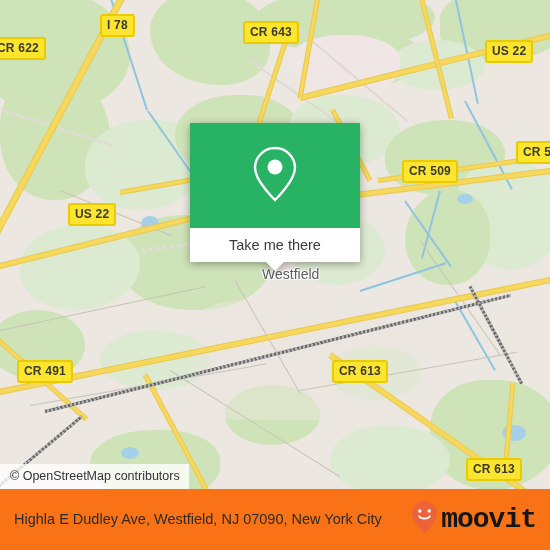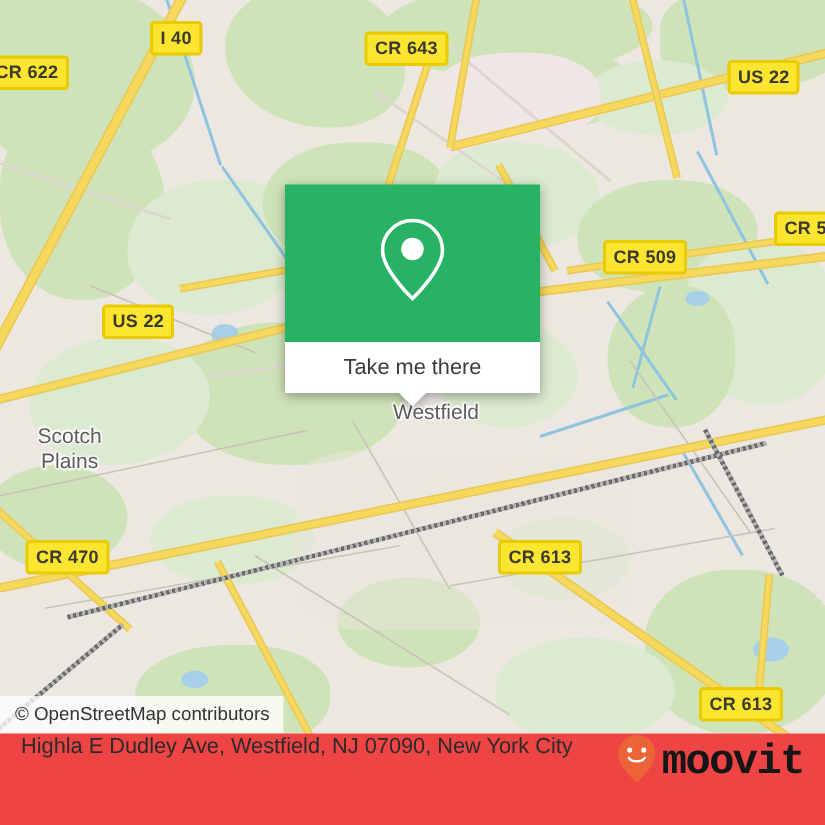--- a/index.html
+++ b/index.html
@@ -111,22 +111,22 @@
     background: rgba(255,255,255,.78);
     color: #333;
     font-size: 12.5px;
   }
 
   
   #footer {
     position: absolute;
     left: 0; top: 489px;
     width: 550px; height: 61px;
-    background: #ef4444;
-    display: flex; align-items: flex-start;
+    background: #f97316;
+    display: flex; align-items: center;
     padding: 0 14px 0 14px;
   }
   #footer-text {
     flex: 1;
     color: #2b2b2b;
     font-size: 14.5px;
     line-height: 19px;
     padding-right: 10px;
   }
   #brand { display: flex; align-items: center; gap: 3px; font-family: Liberation Mono, monospace; }
@@ -213,31 +213,29 @@
     <div class="road major" style="left:145px;top:372px;width:160px;height:5px;transform:rotate(62deg);"></div>
 
     <div class="road major" style="left:330px;top:352px;width:330px;height:6px;transform:rotate(35deg);"></div>
     <div class="road major" style="left:505px;top:470px;width:90px;height:5px;transform:rotate(-85deg);"></div>
 
     <div class="rail" style="left:45px;top:410px;width:480px;transform:rotate(-14deg);"></div>
     <div class="rail" style="left:-10px;top:492px;width:120px;transform:rotate(-40deg);"></div>
     <div class="rail" style="left:470px;top:285px;width:110px;transform:rotate(62deg);"></div>
 
     <div class="place-label" style="left:262px;top:266px;">Westfield</div>
-    <div class="place-label" style="left:25px;top:282px;">Scotch
-Plains</div>
-
-    <div class="shield" style="left:100px;top:14px;">I 40</div>
+
+    <div class="shield" style="left:100px;top:14px;">I 78</div>
     <div class="shield" style="left:-10px;top:37px;">CR 622</div>
     <div class="shield" style="left:243px;top:21px;">CR 643</div>
     <div class="shield" style="left:485px;top:40px;">US 22</div>
     <div class="shield" style="left:402px;top:160px;">CR 509</div>
     <div class="shield" style="left:516px;top:141px;">CR 50</div>
     <div class="shield" style="left:68px;top:203px;">US 22</div>
-    <div class="shield" style="left:17px;top:360px;">CR 470</div>
+    <div class="shield" style="left:17px;top:360px;">CR 491</div>
     <div class="shield" style="left:332px;top:360px;">CR 613</div>
     <div class="shield" style="left:466px;top:458px;">CR 613</div>
 
     <div id="popup">
       <div id="popup-image">
         <span>
           <svg width="52" height="62" viewBox="0 0 52 62" aria-hidden="true">
             <path d="M26 5 C15 5 6 13.8 6 24.8 C6 38 26 57 26 57 C26 57 46 38 46 24.8 C46 13.8 37 5 26 5 Z" fill="none" stroke="#ffffff" stroke-width="2.4"></path>
             <circle cx="26" cy="24" r="7.5" fill="#ffffff"></circle>
           </svg>

